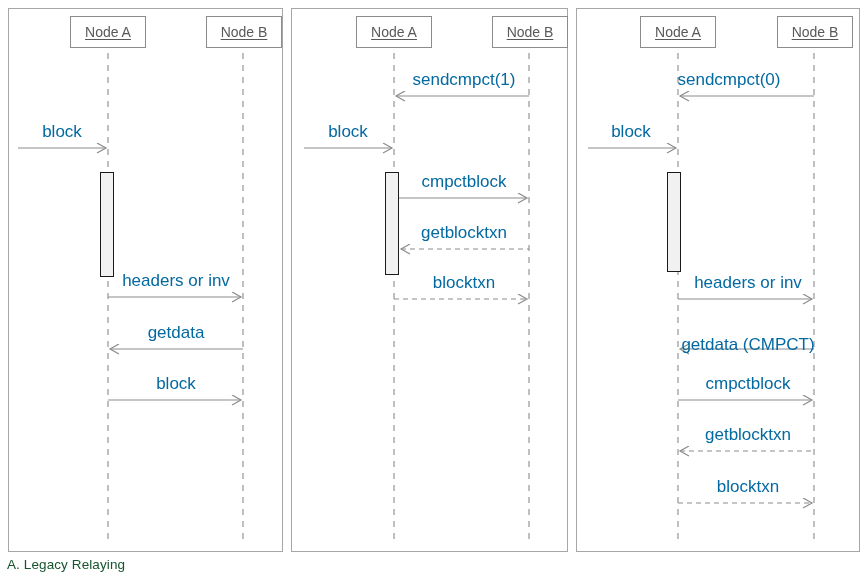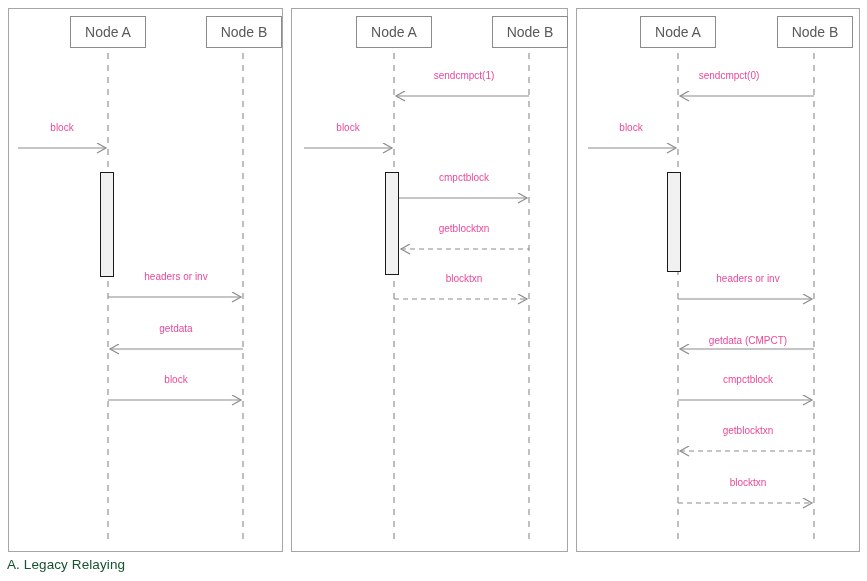--- a/index.html
+++ b/index.html
@@ -48,33 +48,34 @@
     background: #ffffff;
     box-sizing: border-box;
     text-align: center;
     font-size: 14px;
     color: #595959;
     line-height: 30px;
     height: 32px;
     width: 76px;
   }
   .node-box span {
+    text-decoration: underline;
     text-underline-offset: 2px;
   }
   .activation {
     position: absolute;
     width: 14px;
     background: #f1f1f1;
     border: 1.6px solid #1a1a1a;
     box-sizing: border-box;
   }
   .msg-label {
     position: absolute;
-    font-size: 10px;
-    color: #ec4899;
+    font-size: 17px;
+    color: #0369a1;
     white-space: nowrap;
     text-align: center;
     transform: translateX(-50%);
   }
 </style>
 </head>
 <body>
 
 <div id="root">
 

